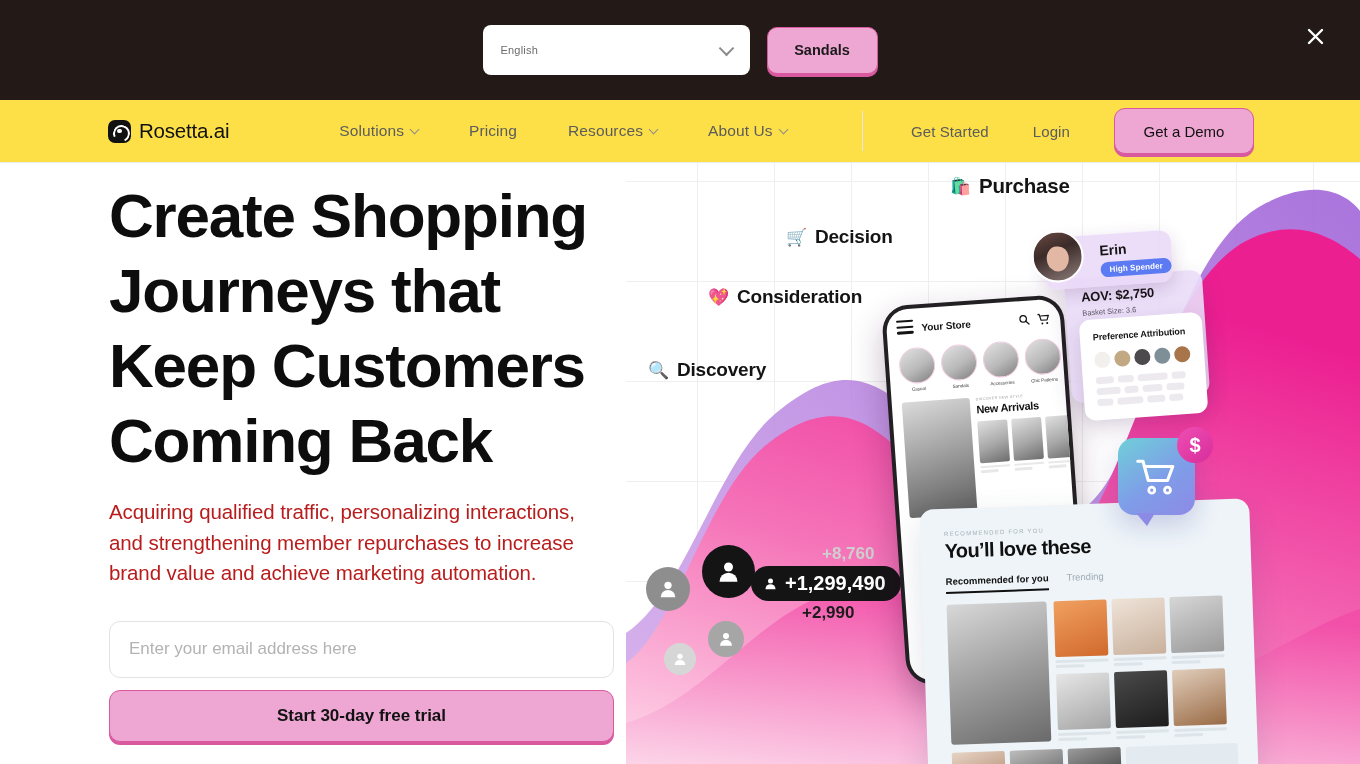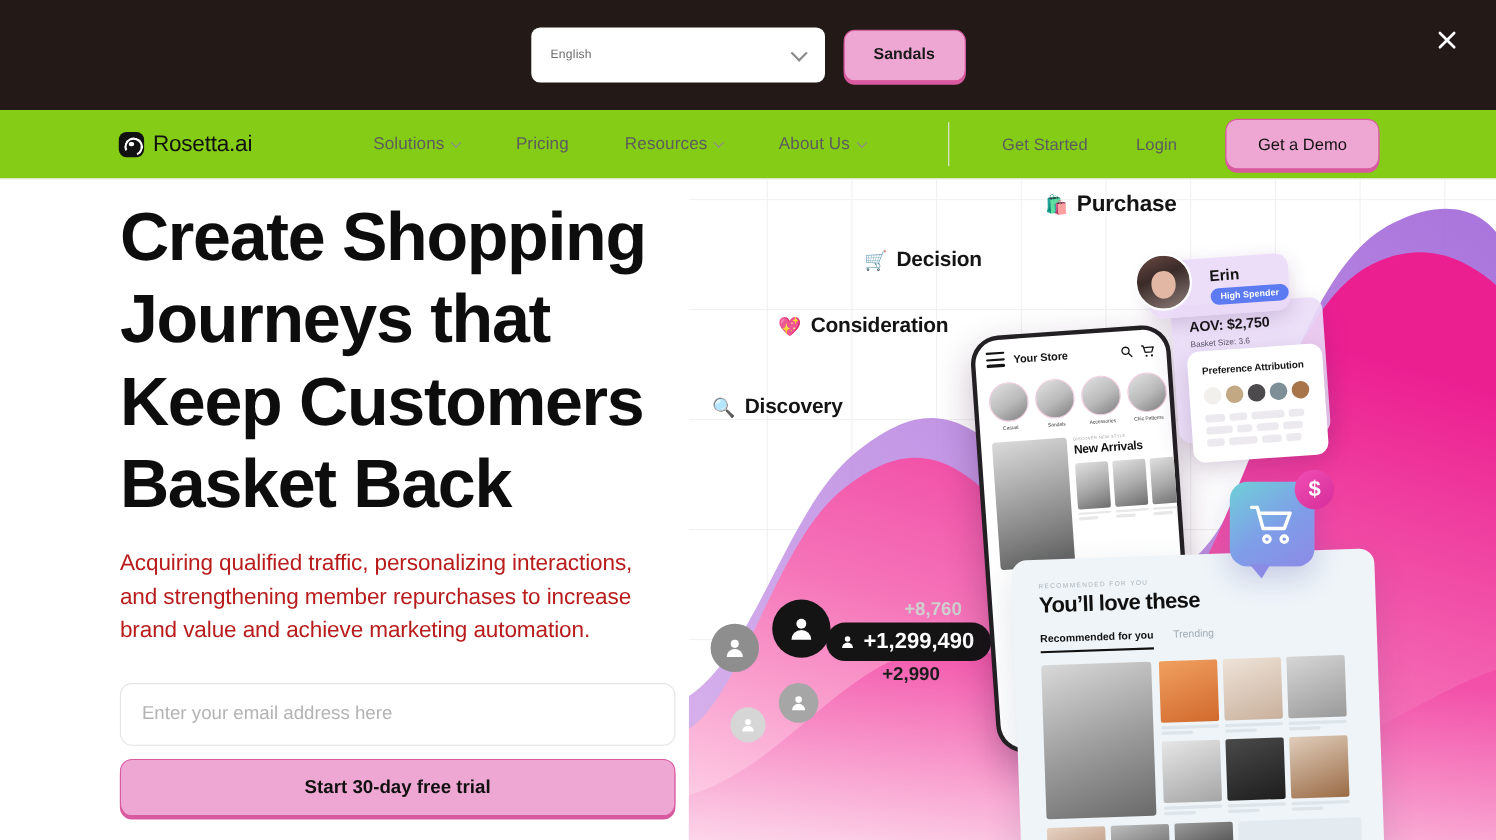--- a/index.html
+++ b/index.html
@@ -71,21 +71,21 @@
     width: 28px; height: 28px;
     display: flex; align-items: center; justify-content: center;
     cursor: pointer;
   }
   .close-banner svg { display: block; }
 
   
   .navbar {
     position: relative;
     height: 63px;
-    background: #84cc16;
+    background: #fde047;
     border-bottom: 1px solid #ececec;
     display: flex;
     align-items: center;
     padding: 0 106px 0 108px;
   }
   .brand { display: flex; align-items: center; gap: 8px; cursor: pointer; }
   .brand-mark {
     width: 23px; height: 23px;
     background: #111111;
     border-radius: 7px;
@@ -517,21 +517,21 @@
   <div class="nav-right">
     <div class="nav-link">Get Started</div>
     <div class="nav-link">Login</div>
     <div class="demo-btn">Get a Demo</div>
   </div>
 </div>
 
 <div class="hero">
 
   <div class="hero-left">
-    <h1 class="hero-title">Create Shopping Journeys that Keep Customers Basket Back</h1>
+    <h1 class="hero-title">Create Shopping Journeys that Keep Customers Coming Back</h1>
     <p class="hero-sub">Acquiring qualified traffic, personalizing interactions, and strengthening member repurchases to increase brand value and achieve marketing automation.</p>
     <input class="email-input" type="text" placeholder="Enter your email address here" style="">
     <div class="trial-btn">Start 30-day free trial</div>
   </div>
 
   <div class="hero-art">
     <div class="grid-bg"></div>
 
     <svg class="wave" viewBox="0 0 734 601" preserveAspectRatio="none">
       <defs>

